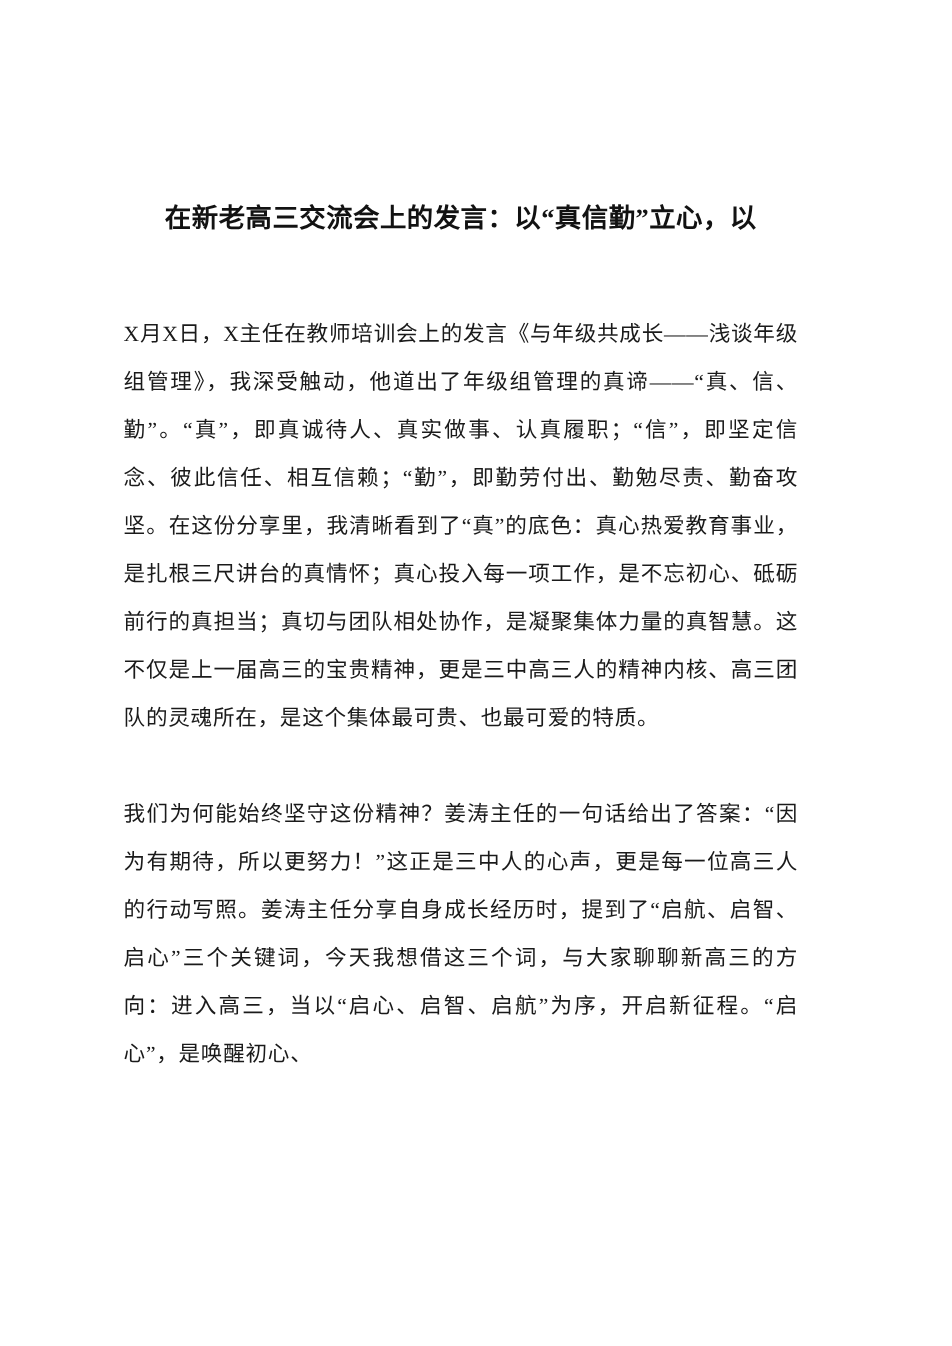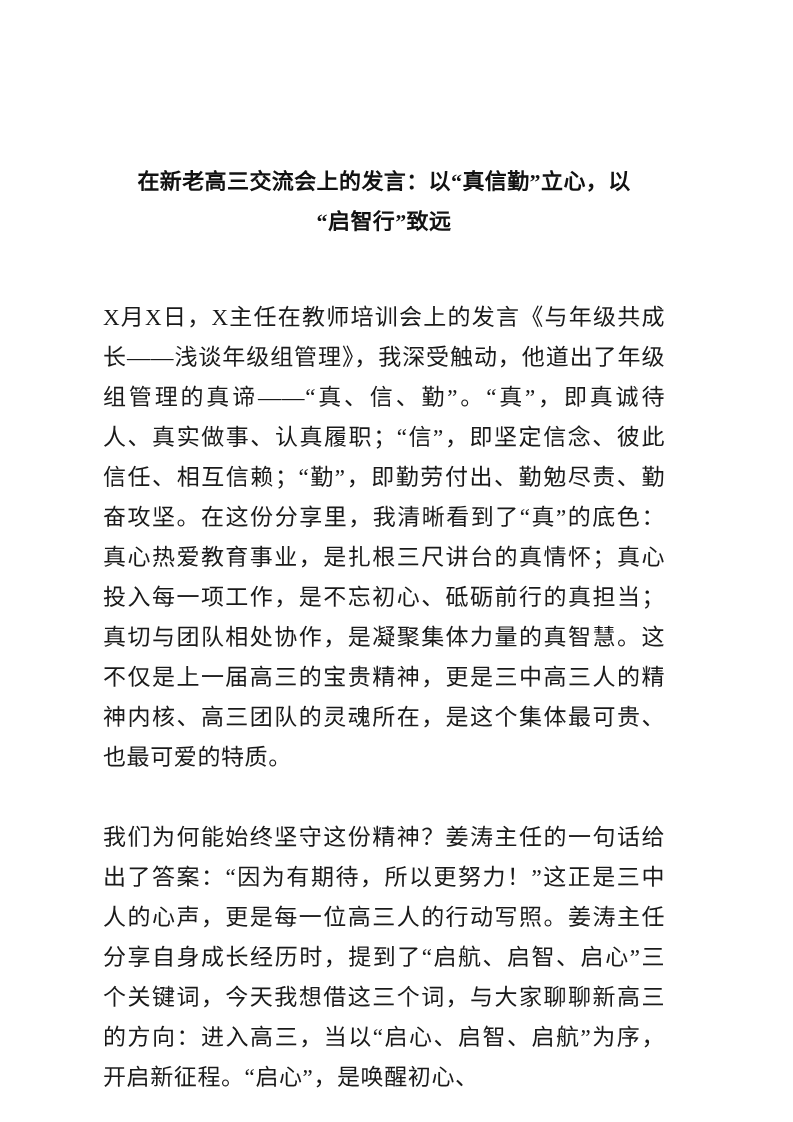--- a/index.html
+++ b/index.html
@@ -46,21 +46,21 @@
   }
 
   
   .para-stack {
     margin-top: 56px;
   }
 
   .doc-para {
     margin: 0;
     font-family: "Liberation Serif", "DejaVu Serif", serif;
-    font-size: 23px;
+    font-size: 18px;
     line-height: 40px;
     color: #1a1a1a;
     text-align: justify;
     text-justify: inter-character;
     text-align-last: left;
     letter-spacing: 0.6px;
     word-break: break-all;
     overflow-wrap: break-word;
   }
 
@@ -70,21 +70,20 @@
   }
 </style>
 </head>
 <body>
 
 <div class="page">
   <div class="doc-body">
 
     <h1 class="doc-title">
       <span class="title-line">在新老高三交流会上的发言：以“真信勤”立心，以</span>
-      <span class="title-line">“启智行”致远</span>
     </h1>
 
     <div class="para-stack">
       <p class="doc-para">X月X日，X主任在教师培训会上的发言《与年级共成长——浅谈年级组管理》，我深受触动，他道出了年级组管理的真谛——“真、信、勤”。“真”，即真诚待人、真实做事、认真履职；“信”，即坚定信念、彼此信任、相互信赖；“勤”，即勤劳付出、勤勉尽责、勤奋攻坚。在这份分享里，我清晰看到了“真”的底色：真心热爱教育事业，是扎根三尺讲台的真情怀；真心投入每一项工作，是不忘初心、砥砺前行的真担当；真切与团队相处协作，是凝聚集体力量的真智慧。这不仅是上一届高三的宝贵精神，更是三中高三人的精神内核、高三团队的灵魂所在，是这个集体最可贵、也最可爱的特质。</p>
       <p class="doc-para">我们为何能始终坚守这份精神？姜涛主任的一句话给出了答案：“因为有期待，所以更努力！”这正是三中人的心声，更是每一位高三人的行动写照。姜涛主任分享自身成长经历时，提到了“启航、启智、启心”三个关键词，今天我想借这三个词，与大家聊聊新高三的方向：进入高三，当以“启心、启智、启航”为序，开启新征程。“启心”，是唤醒初心、</p>
     </div>
 
   </div>
 </div>
 

